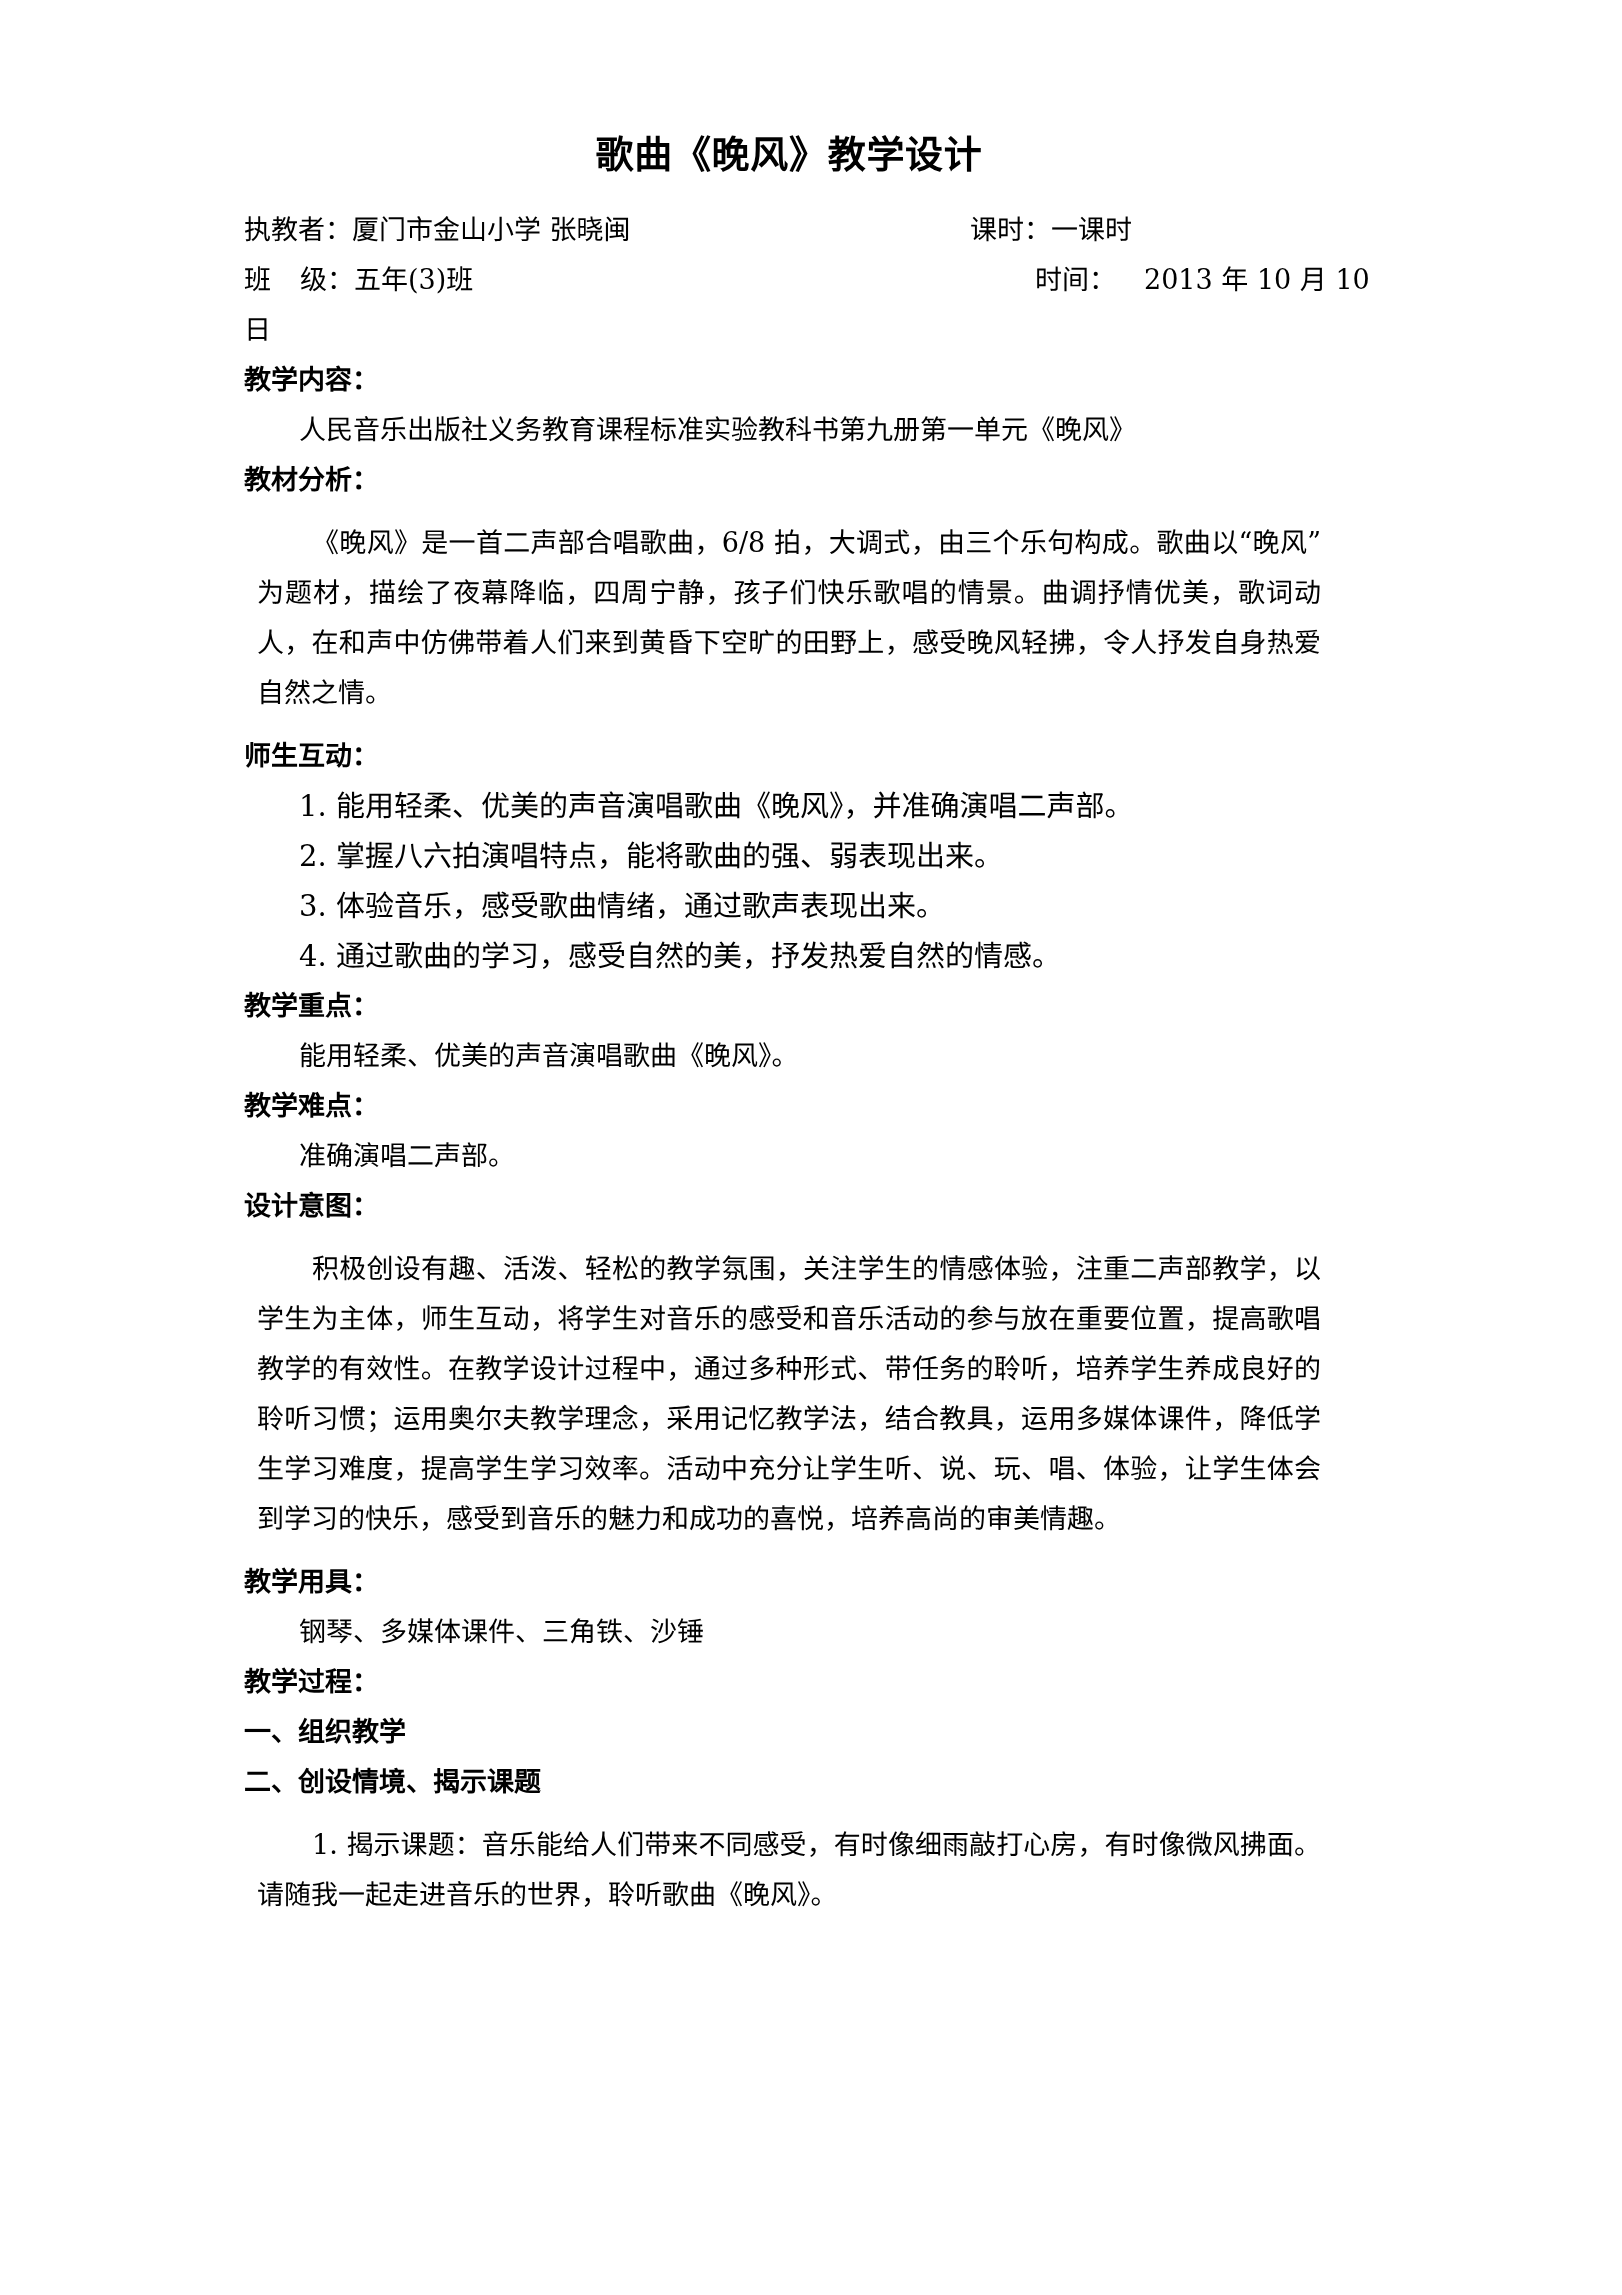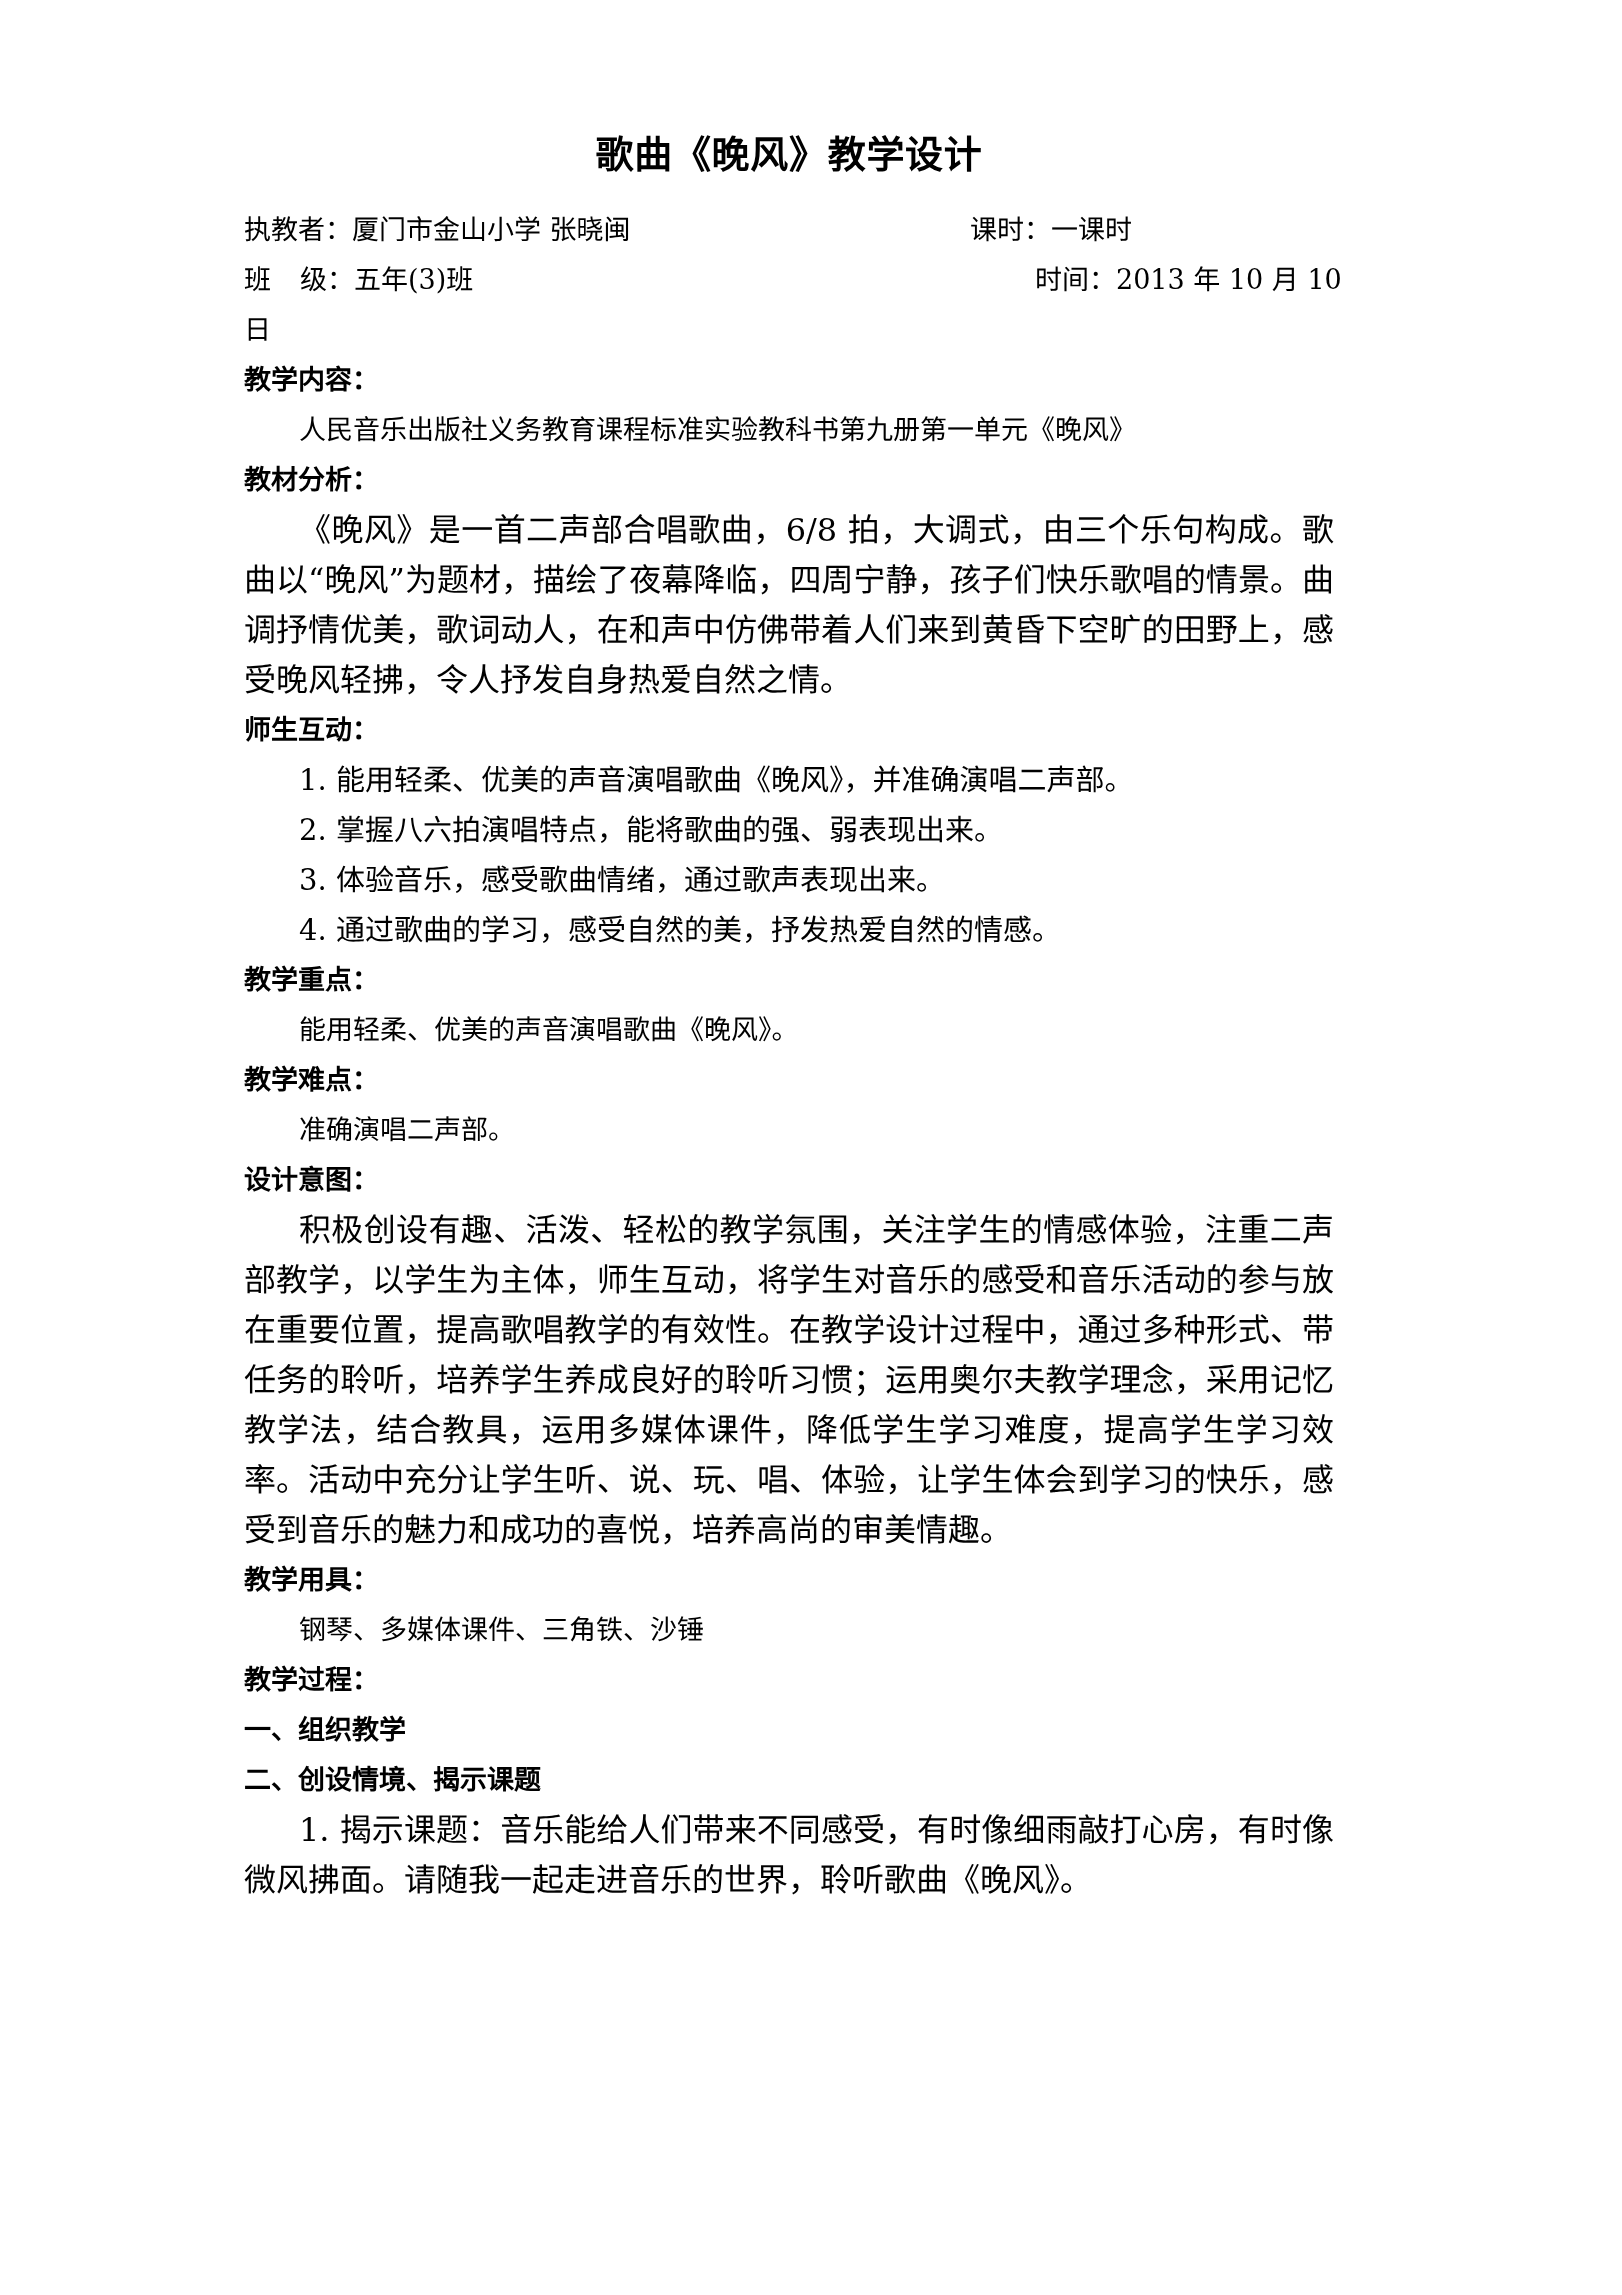--- a/index.html
+++ b/index.html
@@ -62,40 +62,40 @@
   }
   .meta-right.r1 { left: 726px; }
   .meta-right.r2 { left: 791px; }
   .meta-tail {
     font-size: 27px;
     line-height: 50px;
     height: 50px;
     white-space: nowrap;
   }
   .wide-gap { display: inline-block; width: 29px; }
-  .num { font-family: "DejaVu Serif", serif; }
+  .num { font-family: "DejaVu Serif", serif; margin-left: 28px; }
 
   
   .sec-head {
     font-family: "DejaVu Sans", sans-serif;
     font-weight: 700;
     font-size: 27px;
     line-height: 50px;
     letter-spacing: 0px;
     white-space: nowrap;
   }
 
   
   .body-p {
-    font-size: 32px;
+    font-size: 27px;
     line-height: 50px;
     text-align: justify;
     text-justify: inter-ideograph;
     text-indent: 55px;
-    margin: 0;
+    margin: 13px;
   }
   .body-line {
     font-size: 27px;
     line-height: 50px;
     text-indent: 55px;
     white-space: nowrap;
     font-family: Liberation Serif, serif;
   }
 
   

